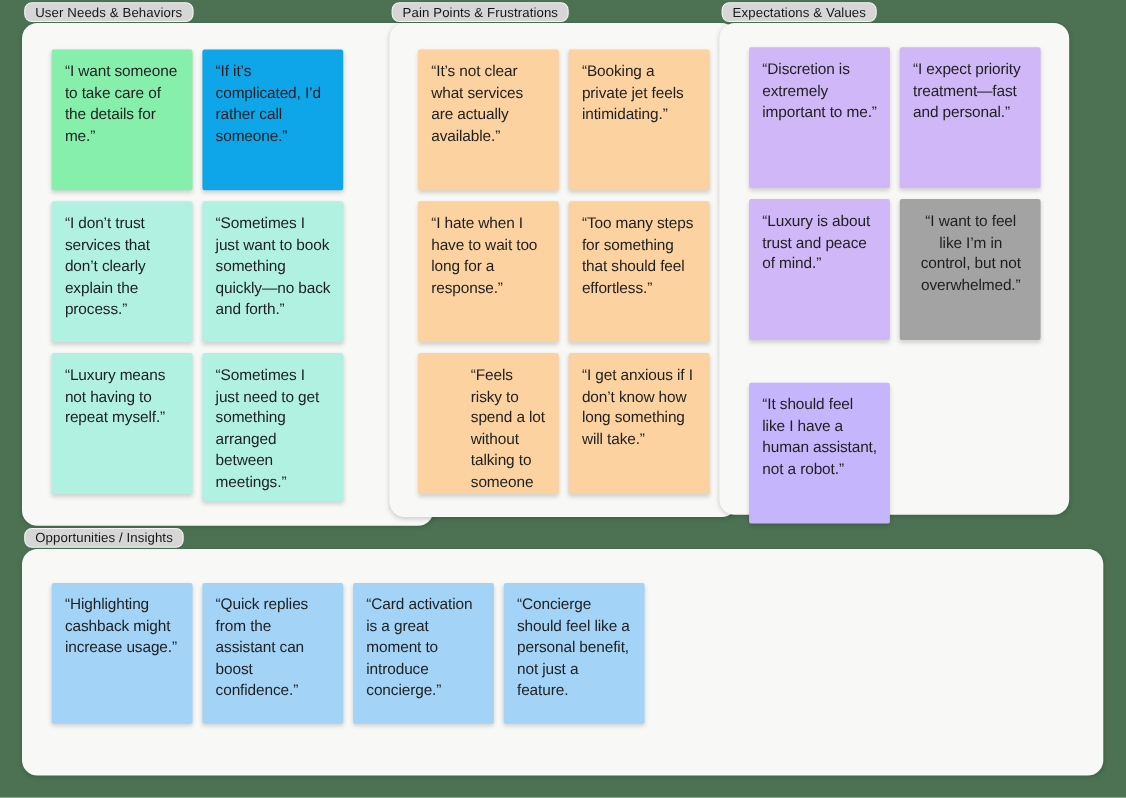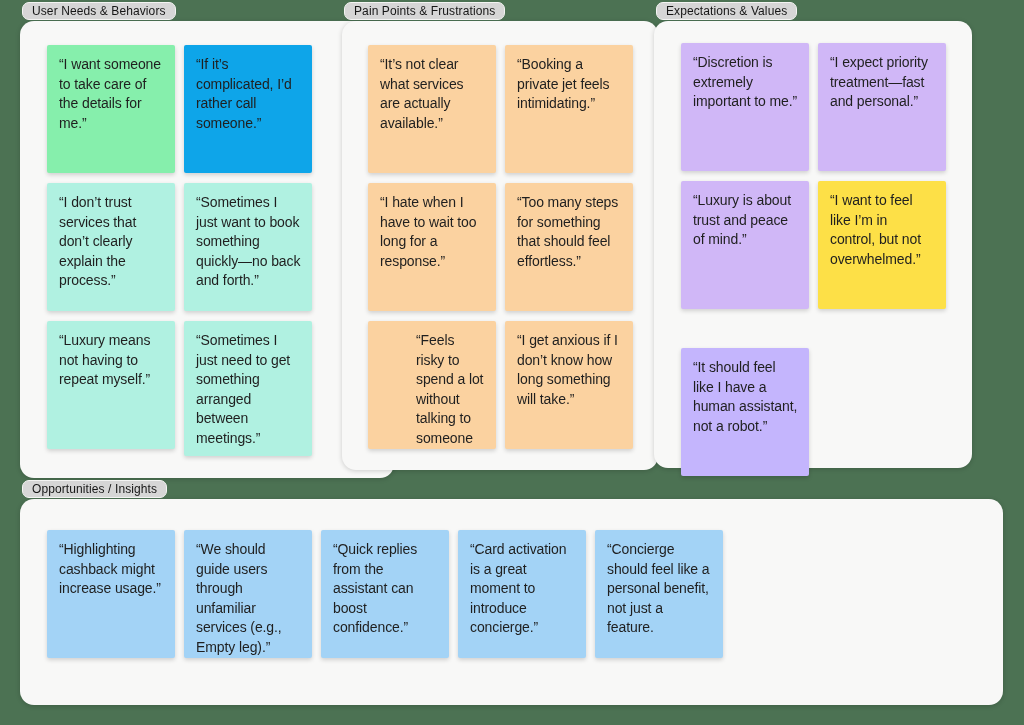--- a/index.html
+++ b/index.html
@@ -11,21 +11,21 @@
     font-family: "Liberation Sans", sans-serif;
     overflow: hidden;
   }
   .panel {
     position: absolute;
     background: #f8f8f7;
     border-radius: 14px;
     box-shadow: 0 1px 5px rgba(0,0,0,0.18);
   }
   .panel-1 { left: 20px;  top: 21px;  width: 374px; height: 457px; }
-  .panel-2 { left: 342px; top: 21px;  width: 316px; height: 449px; }
+  .panel-2 { left: 354px; top: 21px;  width: 316px; height: 449px; }
   .panel-3 { left: 654px; top: 21px;  width: 318px; height: 447px; }
   .panel-4 { left: 20px;  top: 499px; width: 983px; height: 206px; }
   .section-label {
     position: absolute;
     top: -19px;
     left: 2px;
     height: 18px;
     padding: 0 9px;
     display: inline-flex;
     align-items: center;
@@ -88,29 +88,28 @@
       <div class="note" style="background-color: rgb(251, 210, 160);">“I get anxious if I don’t know how long something will take.”</div>
     </div>
   </section>
 
   <section class="panel panel-3" style="background-color: rgb(248, 248, 247);">
     <div class="section-label">Expectations &amp; Values</div>
     <div class="notes-grid">
       <div class="note" style="background-color: rgb(208, 183, 247);">“Discretion is extremely important to me.”</div>
       <div class="note" style="background-color: rgb(208, 183, 247);">“I expect priority treatment—fast and personal.”</div>
       <div class="note" style="background-color: rgb(208, 183, 247);">“Luxury is about trust and peace of mind.”</div>
-      <div class="note" style="background-color: #fde047;">“I want to feel like I’m in control, but not overwhelmed.”</div>
+      <div class="note" style="background-color: #a3a3a3; text-align: center;">“I want to feel like I’m in control, but not overwhelmed.”</div>
       <div class="note" style="background-color: #c4b5fd; margin-top: 29px;">“It should feel like I have a human assistant, not a robot.”</div>
     </div>
   </section>
 
   <section class="panel panel-4" style="background-color: rgb(248, 248, 247);">
     <div class="section-label">Opportunities / Insights</div>
     <div class="notes-grid">
       <div class="note" style="background-color: rgb(163, 211, 246);">“Highlighting cashback might increase usage.”</div>
-      <div class="note" style="background-color: rgb(163, 211, 246);">“We should guide users through unfamiliar services (e.g., Empty leg).”</div>
       <div class="note" style="background-color: rgb(163, 211, 246);">“Quick replies from the assistant can boost confidence.”</div>
       <div class="note" style="background-color: rgb(163, 211, 246);">“Card activation is a great moment to introduce concierge.”</div>
       <div class="note" style="background-color: rgb(163, 211, 246);">“Concierge should feel like a personal benefit, not just a feature.</div>
     </div>
   </section>
 
 </div>
 
 </body></html>

